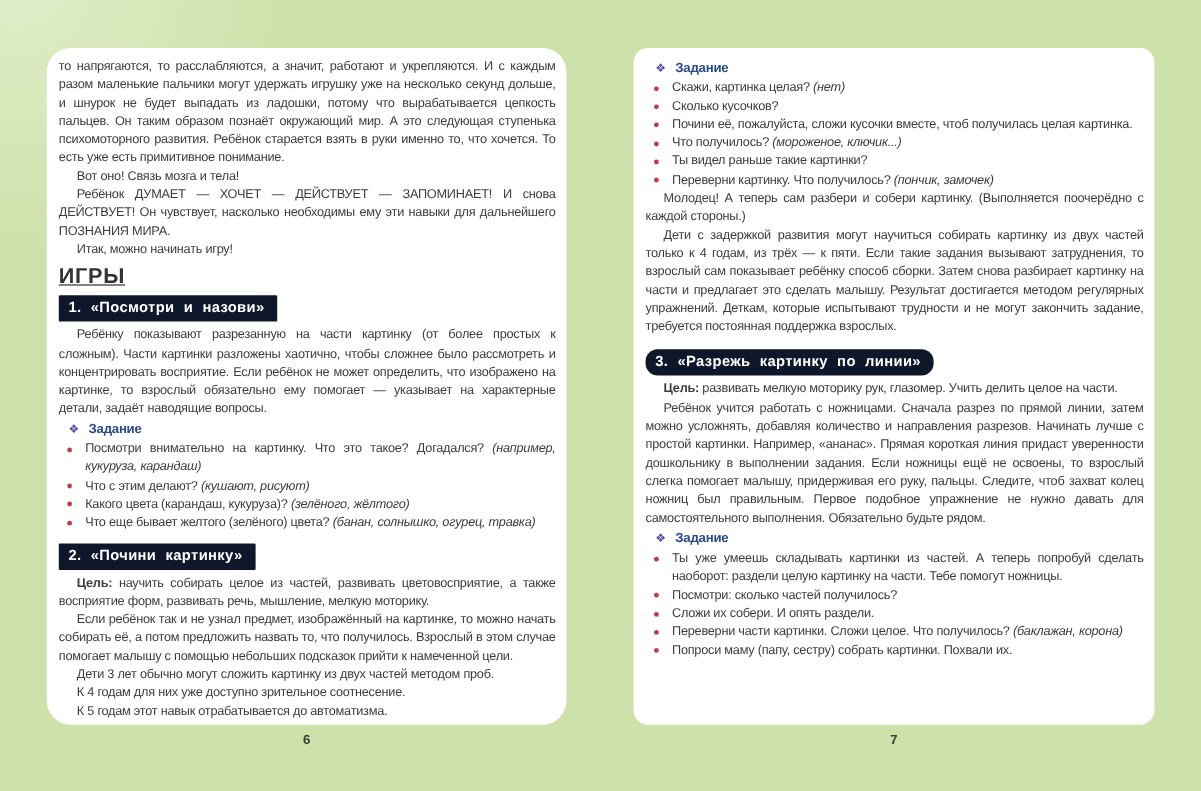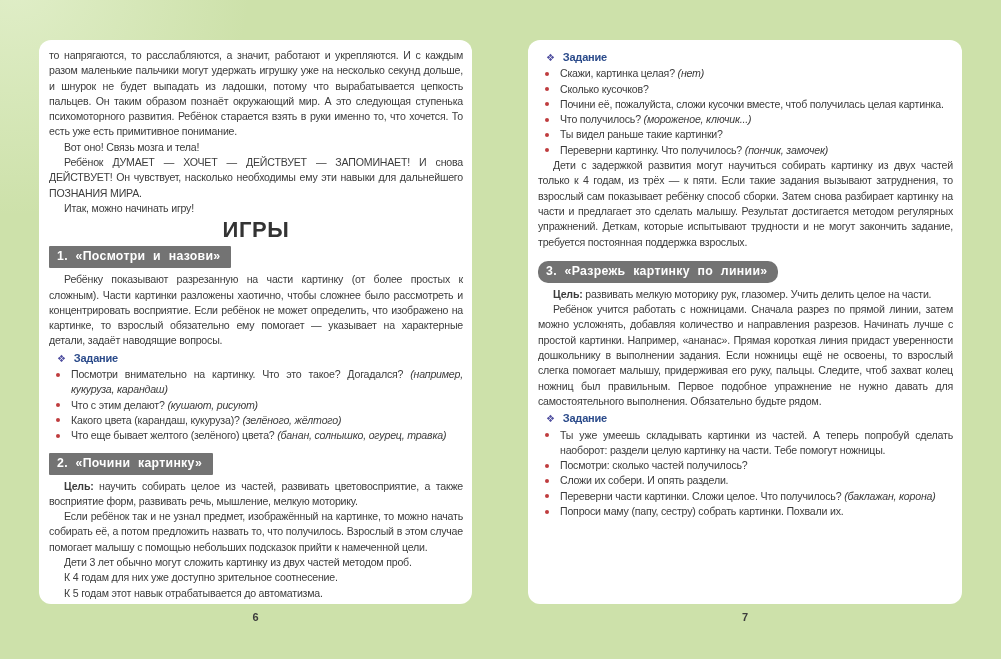--- a/index.html
+++ b/index.html
@@ -9,30 +9,30 @@
     background-image:radial-gradient(circle 380px at 15px -20px, #e0eec8, rgba(224,238,200,0) 62%);
     font-family:"Liberation Sans","DejaVu Sans",sans-serif;
     color:#3c3c3c;
   }
   .page{
     position:absolute;top:40px;width:433px;height:564px;box-sizing:border-box;
     background:#ffffff;border-radius:12px;
     padding:8px 9px 0 10px;
     font-size:10.6px;line-height:15.3px;letter-spacing:-0.2px;
   }
-  #p6{left:39px;}
+  #p6{left:39px;border-radius:20px;}
   #p7{left:528px;width:434px;}
   p{margin:0;text-indent:15px;text-align:justify;}
   p.noind{text-indent:0;}
   .games-title{
-    font-size:22px;line-height:20px;font-weight:bold;text-align:center;
-    margin:4px 0 3px;color:#333;letter-spacing:0.6px;
+    font-size:18px;line-height:20px;font-weight:bold;
+    margin:4px 0 3px;color:#333;letter-spacing:0.6px;text-decoration:underline;
   }
   .bar{
-    display:inline-block;background:#737373;color:#fff;font-weight:bold;
+    display:inline-block;background:#0f172a;color:#fff;font-weight:bold;
     font-size:12.3px;line-height:13px;padding:4px 11px 5px 8px;margin:3px 0 4px;
     letter-spacing:0.3px;word-spacing:4px;border-radius:1px;
   }
   .bar-mt{margin-top:9px;text-align:right;}
   .bar-mt2{margin-top:11px;border-radius:10px;}
   .task{margin:2px 0 1px;font-weight:bold;color:#2a4a8a;}
   .tmark{color:#5150a0;margin:0 8px;font-size:10px;font-weight:normal;}
   .tlabel{font-size:11px;margin-top:40px;}
   ul{list-style:none;margin:0;padding:0;}
   li{position:relative;padding-left:22px;text-align:justify;margin:0;}
@@ -127,20 +127,21 @@
         <i class="ans">(мороженое, ключик...)</i>
       </li>
       <li>
         <span>Ты видел раньше такие картинки?</span>
       </li>
       <li>
         <span>Переверни картинку. Что получилось?</span>
         <i class="ans">(пончик, замочек)</i>
       </li>
     </ul>
+    <p>Молодец! А теперь сам разбери и собери картинку. (Выполняется поочерёдно с каждой стороны.)</p>
     <p>Дети с задержкой развития могут научиться собирать картинку из двух частей только к 4 годам, из трёх — к пяти. Если такие задания вызывают затруднения, то взрослый сам показывает ребёнку способ сборки. Затем снова разбирает картинку на части и предлагает это сделать малышу. Результат достигается методом регулярных упражнений. Деткам, которые испытывают трудности и не могут закончить задание, требуется постоянная поддержка взрослых.</p>
 
     <div>
       <div class="bar bar-mt2">
         <span>3. «Разрежь картинку по линии»</span>
       </div>
     </div>
     <p>
       <b class="lead">Цель:</b>
       <span>развивать мелкую моторику рук, глазомер. Учить делить целое на части.</span>

